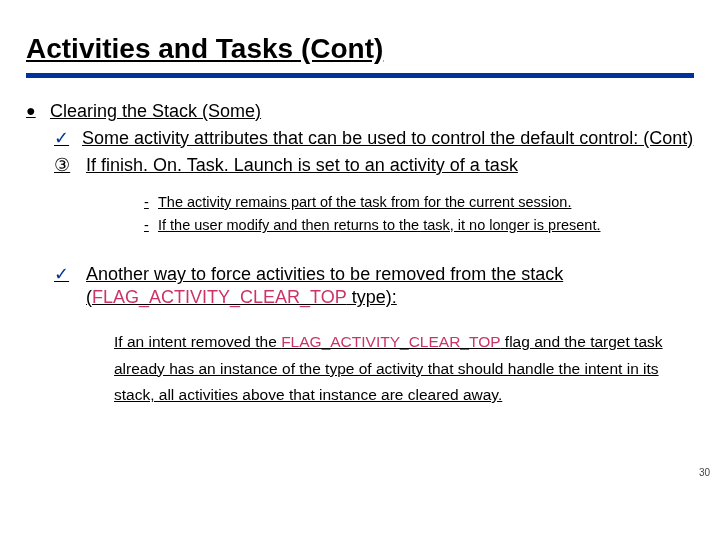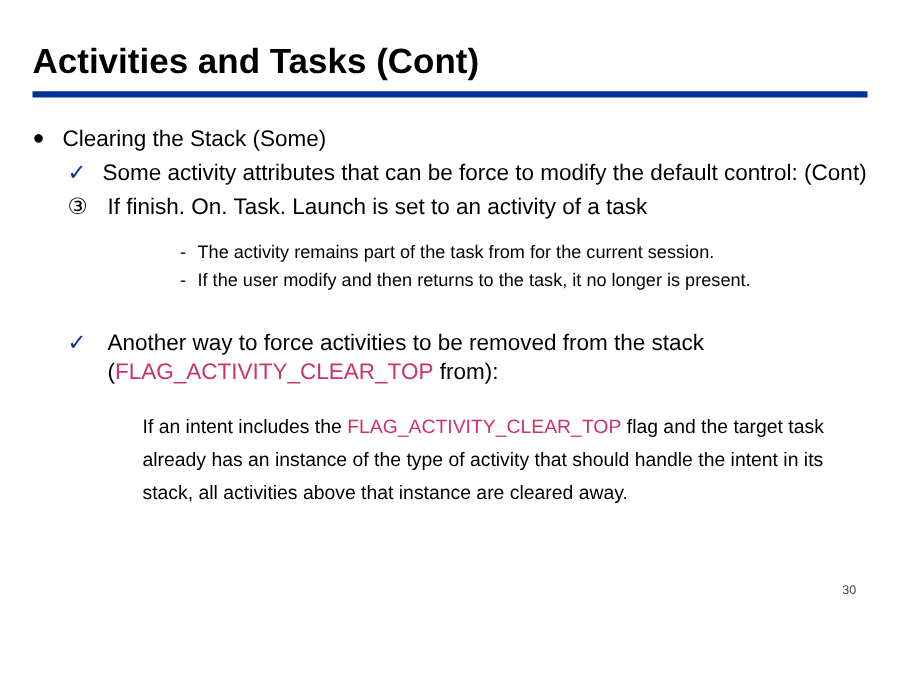--- a/index.html
+++ b/index.html
@@ -11,20 +11,21 @@
     font-family: "Comic Sans MS", "Comic Sans", cursive, sans-serif;
     color: #000;
     overflow: hidden;
   }
   .slide {
     position: relative;
     width: 720px;
     height: 496px;
     box-sizing: border-box;
     padding: 34px 26px 20px 26px;
+    text-decoration: underline;
   }
   .title {
     font-family: Arial, Helvetica, sans-serif;
     font-weight: bold;
     font-size: 28px;
     line-height: 1.1;
     margin: 0 0 8px 0;
     color: #000;
   }
   .rule {
@@ -49,21 +50,21 @@
   .lvl1c { margin: 26px 0 4px 28px; }
   .lvl1c .mk { width: 32px; font-size: 18px; color: #003399; line-height: 1.28; }
   .dash-block { margin: 14px 0 0 118px; font-size: 14.5px; line-height: 1.6; }
   .dash-block .row { margin: 0; }
   .dash-block .mk { width: 14px; }
   .para-block { margin: 20px 0 0 88px; font-size: 15.5px; line-height: 1.7; }
   .flag { font-family: Arial, Helvetica, sans-serif; color: #cc3366; text-align: center; }
   .pagenum {
     position: absolute;
     bottom: 18px;
-    right: 35px;
+    right: 10px;
     font-family: Arial, Helvetica, sans-serif;
     font-size: 10px;
     color: #444;
   }
 </style>
 </head>
 <body>
 
 <div class="slide">
   <h1 class="title">Activities and Tasks (Cont)</h1>
@@ -71,21 +72,21 @@
 
   <div class="content">
 
     <div class="row lvl0">
       <div class="mk">●</div>
       <div class="txt">Clearing the Stack (Some)</div>
     </div>
 
     <div class="row lvl1">
       <div class="mk">✓</div>
-      <div class="txt">Some activity attributes that can be force to modify the default control: (Cont)</div>
+      <div class="txt">Some activity attributes that can be used to control the default control: (Cont)</div>
     </div>
 
     <div class="row lvl1b">
       <div class="mk">③</div>
       <div class="txt">If finish. On. Task. Launch is set to an activity of a task</div>
     </div>
 
     <div class="dash-block">
       <div class="row">
         <div class="mk">-</div>
@@ -93,24 +94,24 @@
       </div>
       <div class="row">
         <div class="mk">-</div>
         <div class="txt">If the user modify and then returns to the task, it no longer is present.</div>
       </div>
     </div>
 
     <div class="row lvl1c">
       <div class="mk">✓</div>
       <div class="txt">
-        <span>Another way to force activities to be removed from the stack (</span><span class="flag">FLAG_ACTIVITY_CLEAR_TOP</span><span> from):</span>
+        <span>Another way to force activities to be removed from the stack (</span><span class="flag">FLAG_ACTIVITY_CLEAR_TOP</span><span> type):</span>
       </div>
     </div>
 
     <div class="para-block">
-      <span>If an intent includes the </span><span class="flag">FLAG_ACTIVITY_CLEAR_TOP</span><span> flag and the target task already has an instance of the type of activity that should handle the intent in its stack, all activities above that instance are cleared away.</span>
+      <span>If an intent removed the </span><span class="flag">FLAG_ACTIVITY_CLEAR_TOP</span><span> flag and the target task already has an instance of the type of activity that should handle the intent in its stack, all activities above that instance are cleared away.</span>
     </div>
 
   </div>
 
   <div class="pagenum">30</div>
 </div>
 
 </body></html>

